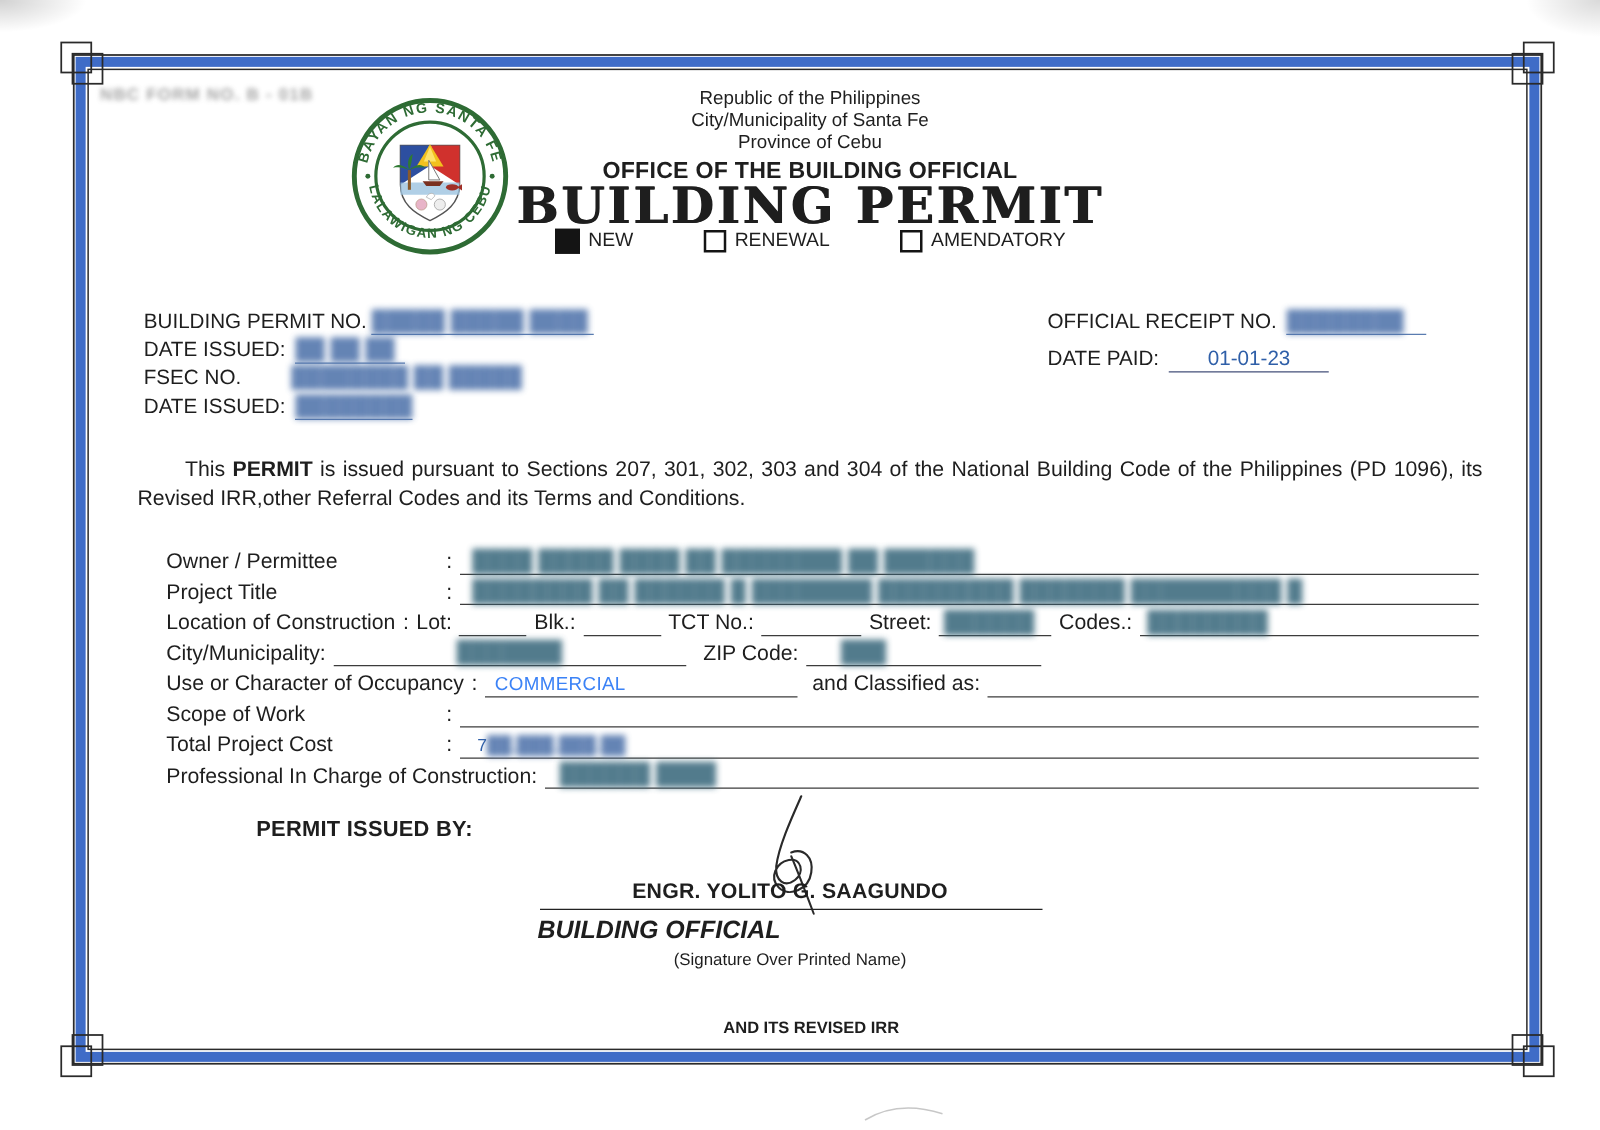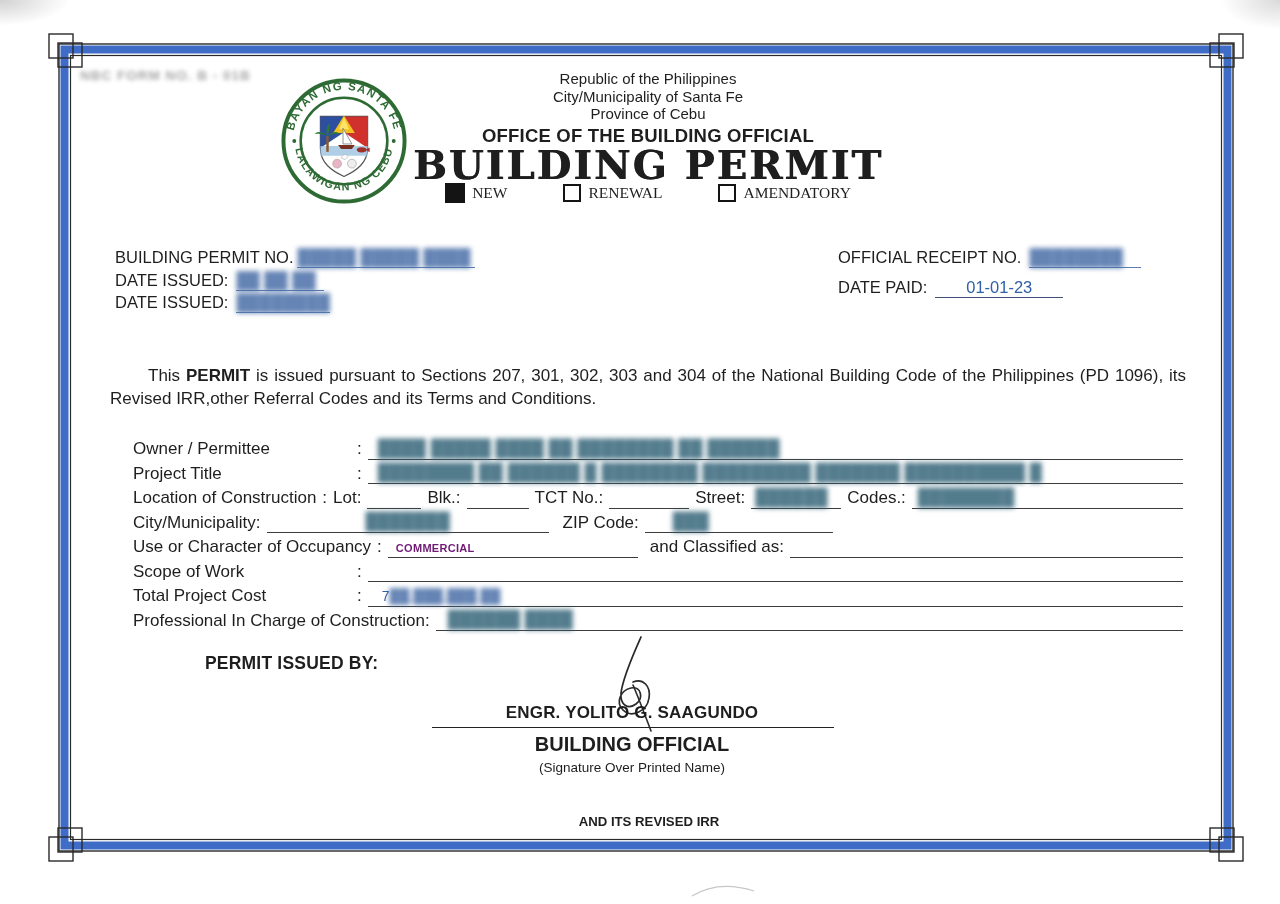--- a/index.html
+++ b/index.html
@@ -11,21 +11,21 @@
   .shade.tl{left:0;top:0;width:70px;height:26px;background:radial-gradient(ellipse at 0 0,rgba(0,0,0,.18),rgba(0,0,0,0) 70%);}
   .shade.tr{right:0;top:0;width:60px;height:30px;background:radial-gradient(ellipse at 100% 0,rgba(0,0,0,.15),rgba(0,0,0,0) 70%);}
   
   .formno{left:80px;top:68px;font-size:13.5px;letter-spacing:1px;color:#8e8e8e;filter:blur(2px);opacity:.8;font-weight:bold;}
   
   .header{left:16px;top:70px;width:1264px;text-align:center;line-height:17.5px;}
   .h-small{font-size:15px;}
   .h-office{font-size:18.5px;font-weight:bold;margin-top:4px;letter-spacing:.2px;}
   .h-title{font-family:"DejaVu Serif",serif;font-weight:bold;font-size:40px;letter-spacing:2px;
            margin-top:12px;text-shadow:.6px 0 0 #1e1e1e;}
-  .cbrow{display:flex;justify-content:center;gap:56px;margin-top:9px;align-items:center;font-family:Liberation Serif, serif;}
+  .cbrow{display:flex;justify-content:center;gap:56px;margin-top:9px;align-items:center;}
   .cb-item{display:flex;align-items:center;gap:7px;font-size:15.5px;}
   .cb-box{width:14px;height:14px;border:2px solid #141414;display:inline-block;background:#fff;}
   .cb-box.checked{background:#141414;border-color:#141414;width:16px;height:16px;}
   
   .infoL{left:115px;top:248px;font-size:16.5px;}
   .infoL .row{display:flex;align-items:baseline;height:22.5px;}
   .infoR{left:838px;top:248px;font-size:16.5px;}
   .infoR .row{display:flex;align-items:baseline;}
   .redact{filter:blur(2.6px);opacity:.85;white-space:pre;}
   .r-blue{color:#4a6fa8;}
@@ -36,26 +36,26 @@
   .bluetext{color:#2f5fa8;}
   
   .intro{left:110px;top:364px;width:1076px;font-size:17px;line-height:23px;text-align:justify;text-indent:38px;margin:0;}
   
   .fields{left:133px;top:437px;width:1050px;font-size:17px;}
   .frow{display:flex;align-items:center;height:24.5px;white-space:nowrap;}
   .flab{display:inline-block;width:224px;}
   .colon{margin:0 6px 0 0;}
   .grow{flex:1 1 auto;}
   .seg{margin-left:6px;}
-  .commercial{color:#701a75;font-weight:bold;font-size:11px;letter-spacing:.3px;padding-left:8px;}
+  .commercial{color:#3b82f6;font-weight:normal;font-size:15px;letter-spacing:.3px;padding-left:8px;}
   
   .issuedby{left:205px;top:653px;font-size:17.5px;font-weight:bold;letter-spacing:.2px;}
   .signame{left:430px;top:703px;width:404px;text-align:center;font-size:17px;font-weight:bold;letter-spacing:.2px;}
   .sigline{left:432px;top:727px;width:402px;border-bottom:1.7px solid #222;}
-  .official{left:430px;top:733px;width:404px;text-align:center;font-size:20px;font-weight:bold;}
+  .official{left:430px;top:733px;width:404px;font-size:20px;font-weight:bold;font-style:italic;}
   .signote{left:430px;top:760px;width:404px;text-align:center;font-size:13.5px;}
   
   .foot1{left:85px;top:786px;width:1128px;text-align:center;font-size:13.2px;font-weight:bold;letter-spacing:-.1px;}
   .foot2{left:85px;top:814px;width:1128px;text-align:center;font-size:13.2px;font-weight:bold;}
   .seal-wrap{left:280px;top:77px;width:128px;height:128px;}
   .sig-wrap{left:583px;top:633px;width:120px;height:105px;}
   .penmark{left:688px;top:880px;width:70px;height:22px;opacity:.55;}
   svg{display:block;}
 </style>
 </head>
@@ -149,20 +149,24 @@
   <div class="abs infoL">
     <div class="row">
       <span>BUILDING PERMIT NO.</span>
       <span class="uline-blue" style="margin-left:4px;min-width:178px;"><span class="redact r-blue">█████ █████ ████</span></span>
     </div>
     <div class="row">
       <span>DATE ISSUED:</span>
       <span class="uline-blue" style="margin-left:8px;min-width:88px;"><span class="redact r-blue">██ ██ ██</span></span>
     </div>
     <div class="row">
+      <span>FSEC NO.</span>
+      <span style="margin-left:40px;"><span class="redact r-blue">████████ ██ █████</span></span>
+    </div>
+    <div class="row">
       <span>DATE ISSUED:</span>
       <span class="uline-blue" style="margin-left:8px;min-width:90px;"><span class="redact r-blue">████████</span></span>
     </div>
   </div>
 
   <div class="abs infoR">
     <div class="row">
       <span>OFFICIAL RECEIPT NO.</span>
       <span class="uline-blue" style="margin-left:8px;min-width:112px;"><span class="redact r-blue">████████</span></span>
     </div>

